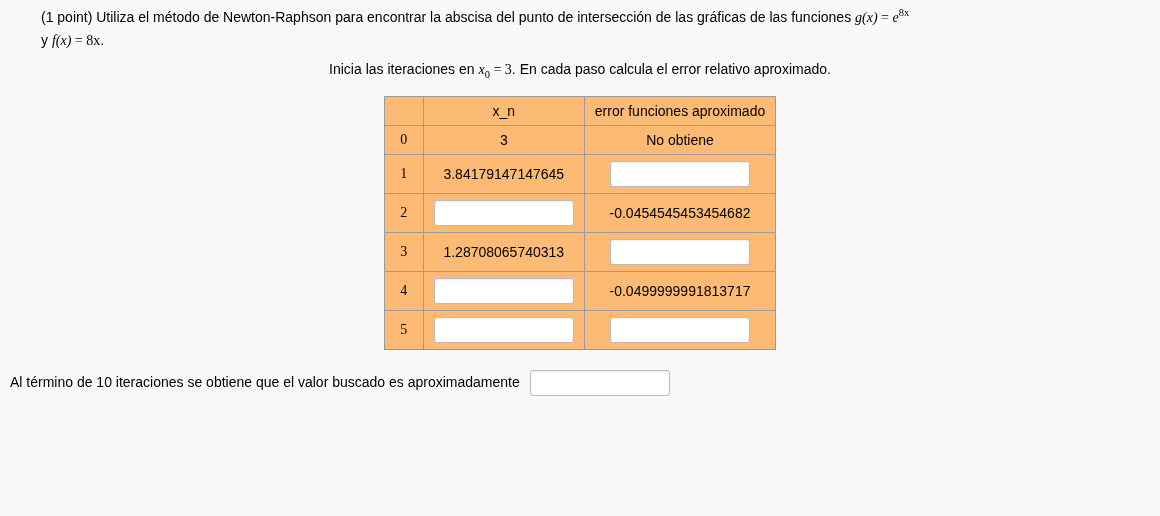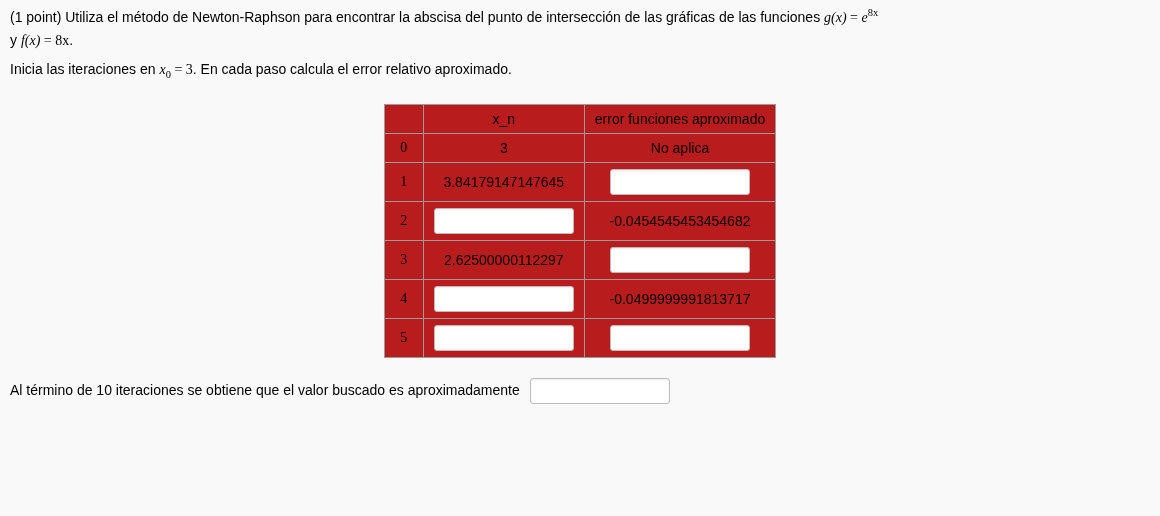--- a/index.html
+++ b/index.html
@@ -10,24 +10,26 @@
     font-size: 14px;
     color: #000;
     width: 1160px;
   }
   .page {
     padding: 6px 10px 20px 10px;
   }
   .problem-text {
     line-height: 1.6;
     margin-bottom: 8px;
+    margin-left: 31px;
   }
   .instruction {
     margin-top: 6px;
-    margin-bottom: 26px;
+    margin-bottom: 18px;
+    text-align: center;
   }
   .math {
     font-family: "Times New Roman", Times, serif;
     font-style: italic;
   }
   .math-up {
     font-family: "Times New Roman", Times, serif;
     font-style: normal;
   }
   sup {
@@ -36,21 +38,21 @@
     line-height: 0;
   }
   sub {
     font-size: 0.75em;
     vertical-align: sub;
     line-height: 0;
   }
   table.iter {
     border-collapse: collapse;
     margin: 0 auto 14px auto;
-    background: #b91c1c;
+    background: #fdba74;
   }
   table.iter th, table.iter td {
     border: 1px solid #9a9a9a;
     padding: 6px 10px;
     text-align: center;
     font-size: 14px;
     vertical-align: middle;
   }
   table.iter th {
     font-weight: normal;
@@ -98,35 +100,35 @@
       <tr>
         <th></th>
         <th>x_n</th>
         <th>error funciones aproximado</th>
       </tr>
     </thead>
     <tbody id="iter-body">
         <tr>
           <td class="idx">0</td>
           <td>3</td>
-          <td>No aplica</td>
+          <td>No obtiene</td>
         </tr>
         <tr>
           <td class="idx">1</td>
           <td>3.84179147147645</td>
           <td><input type="text" class="answer" style=""></td>
         </tr>
         <tr>
           <td class="idx">2</td>
           <td><input type="text" class="answer" style=""></td>
           <td>-0.0454545453454682</td>
         </tr>
         <tr>
           <td class="idx">3</td>
-          <td>2.62500000112297</td>
+          <td>1.28708065740313</td>
           <td><input type="text" class="answer" style=""></td>
         </tr>
         <tr>
           <td class="idx">4</td>
           <td><input type="text" class="answer" style=""></td>
           <td>-0.0499999991813717</td>
         </tr>
         <tr>
           <td class="idx">5</td>
           <td><input type="text" class="answer" style=""></td>

